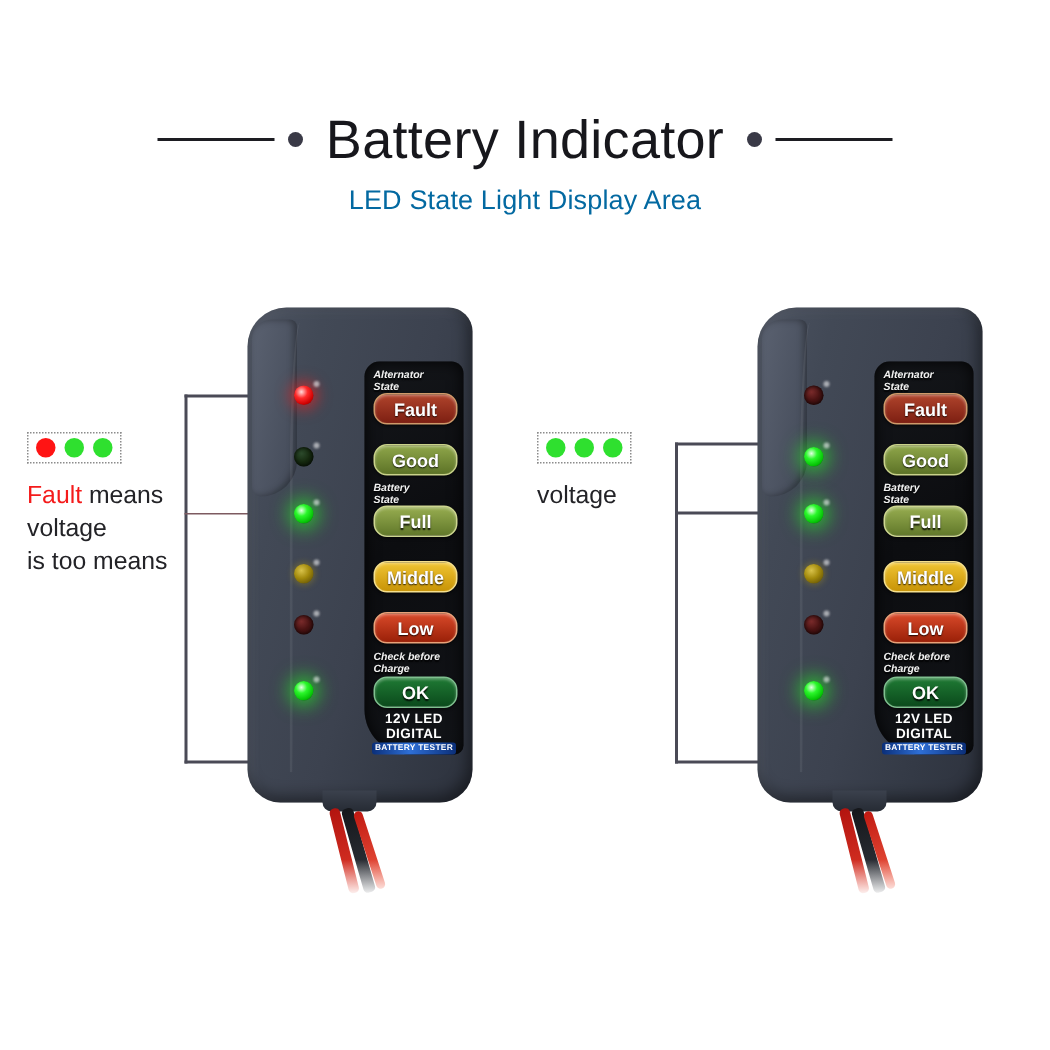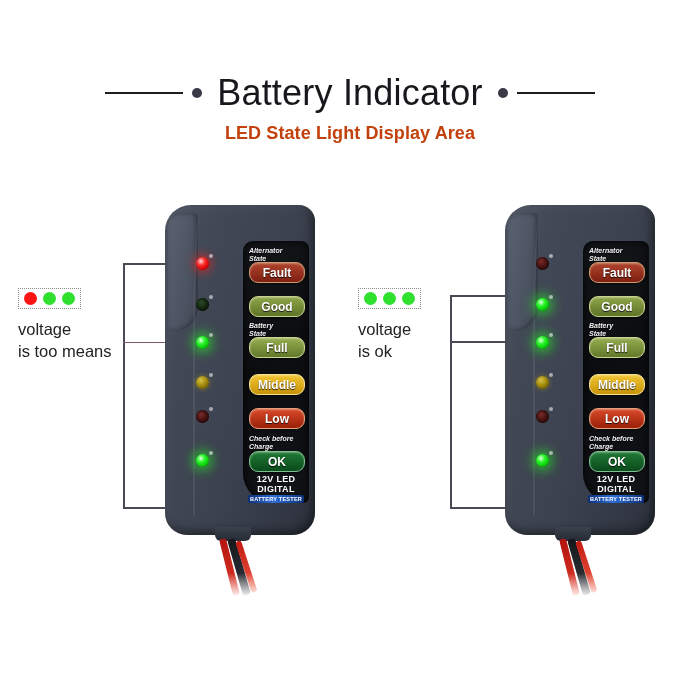--- a/index.html
+++ b/index.html
@@ -24,21 +24,21 @@
   .deco-dot{
     width:10px;height:10px;border-radius:50%;background:#3a3a47;
     margin:0 9px;flex:0 0 auto;
   }
   .main-title{
     font-size:36px;font-weight:400;color:#17171c;
     letter-spacing:.2px;white-space:nowrap;
     padding:0 6px;line-height:44px;
   }
   .sub-title{
-    margin-top:7px;font-size:18px;color:#c2410c;font-weight:700;
+    margin-top:7px;font-size:18px;color:#0369a1;font-weight:400;
     letter-spacing:.1px;
   }
 
   
   .anno{position:absolute;}
   .anno.left{left:18px;top:288px;width:150px;}
   .anno.right{left:358px;top:288px;width:160px;}
   .dot-box{
     display:inline-flex;gap:6px;align-items:center;
     border:1px dotted #8c8c8c;padding:3px 5px;
@@ -187,34 +187,34 @@
     <div class="sub-title">LED State Light Display Area</div>
   </div>
 
   <div class="anno left">
     <span class="dot-box">
       <span class="leg-dot" style="background:#ff1414"></span>
       <span class="leg-dot" style="background:#2fe02f"></span>
       <span class="leg-dot" style="background:#2fe02f"></span>
     </span>
     <div class="anno-text">
+      <div><span class="kw-fault">Fault</span><span> means</span></div>
       <div>voltage</div>
       <div>is too means</div>
     </div>
   </div>
 
   <div class="anno right">
     <span class="dot-box">
       <span class="leg-dot" style="background:#2fe02f"></span>
       <span class="leg-dot" style="background:#2fe02f"></span>
       <span class="leg-dot" style="background:#2fe02f"></span>
     </span>
     <div class="anno-text">
       <div>voltage</div>
-      <div>is ok</div>
     </div>
   </div>
 
   <div class="bracket">
     <span class="br-v" style="left:123px;top:263px;height:246px;"></span>
     <span class="br-h" style="left:123px;top:263px;width:82px;"></span>
     <span class="br-h thin" style="left:123px;top:342px;width:88px;"></span>
     <span class="br-h" style="left:123px;top:507px;width:86px;"></span>
   </div>
 

